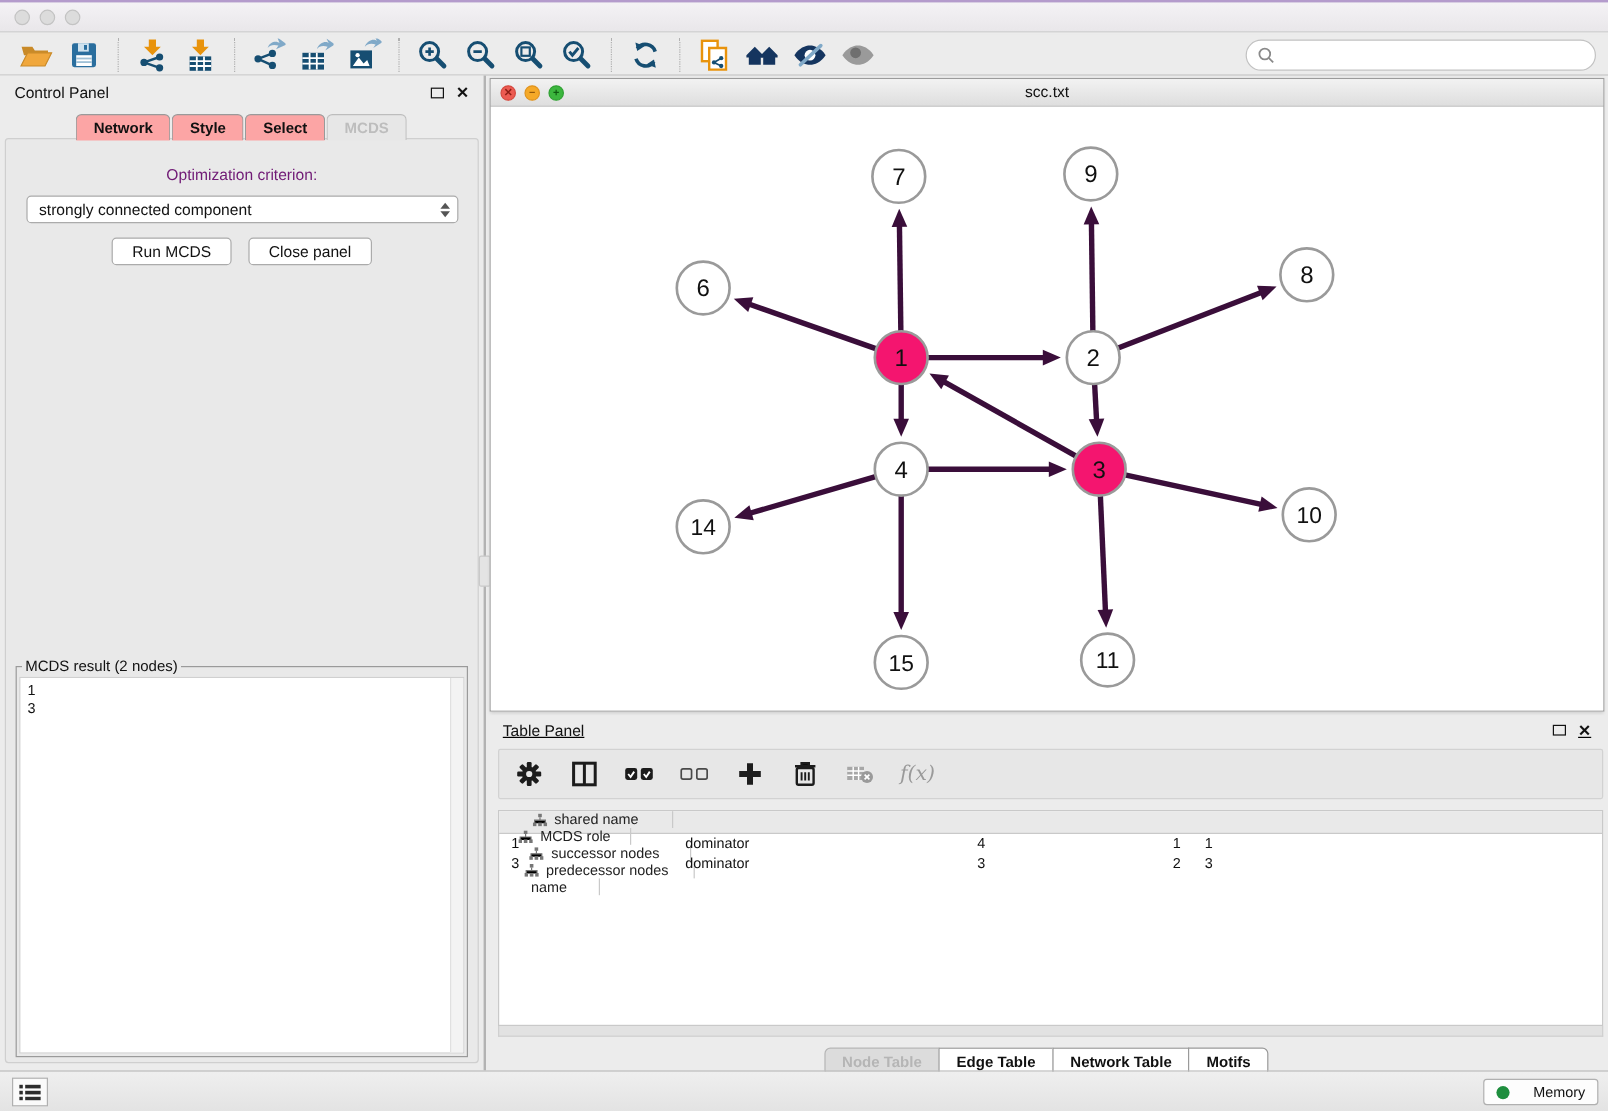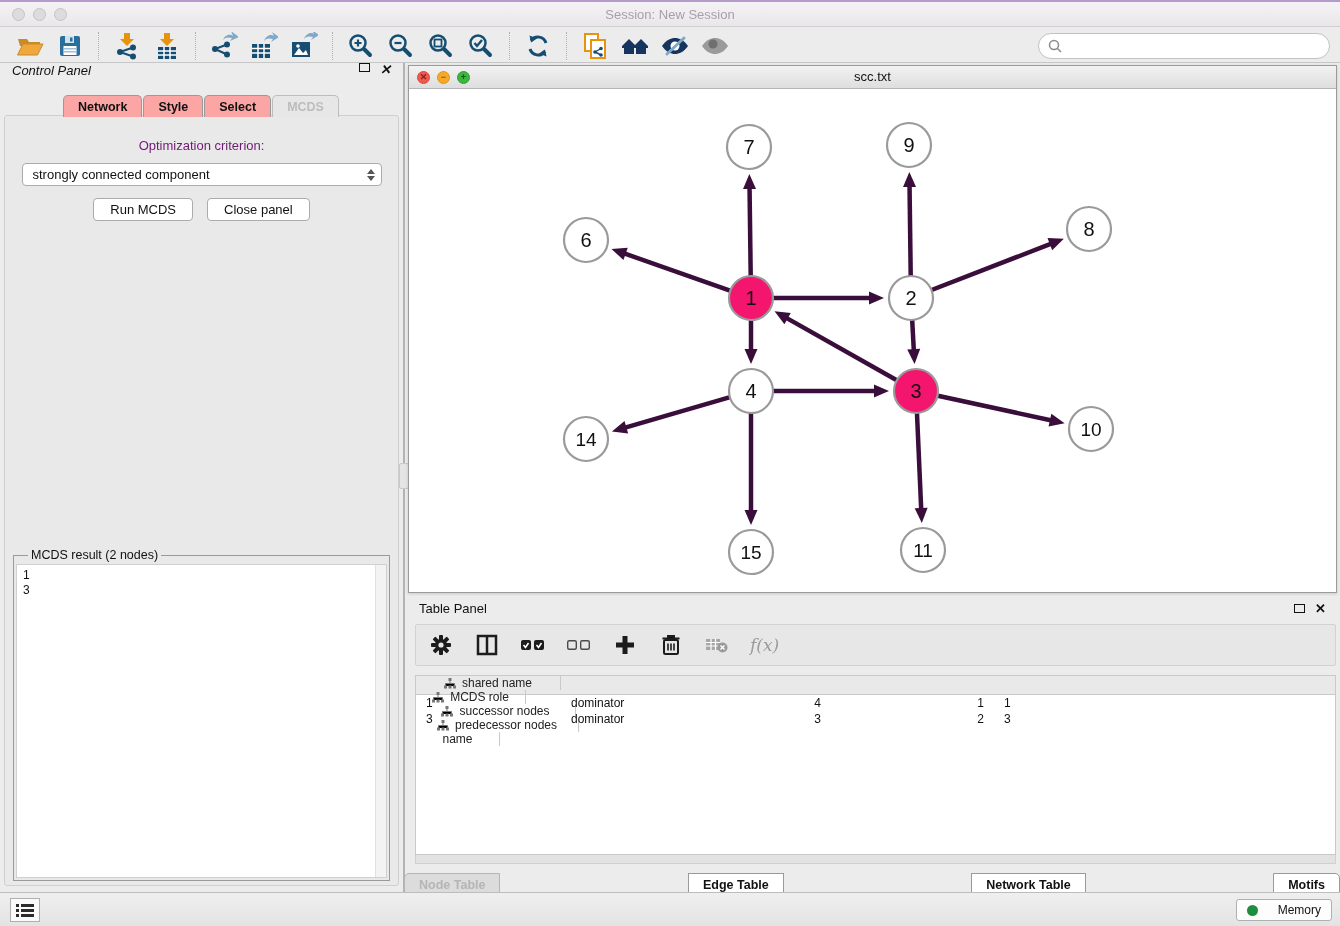--- a/index.html
+++ b/index.html
@@ -25,21 +25,21 @@
     display:flex; align-items:center; padding-left:8px; }
   .search-wrap input { border:none; outline:none; flex:1; height:20px; font-size:12px; background:transparent; }
 
   
   .main { position:absolute; top:63px; left:0; right:0; bottom:34px; }
   .vdivider { position:absolute; left:403px; top:0; bottom:0; width:2px; background:#b3b3b3; }
   .vgrip { position:absolute; left:399px; top:400px; width:10px; height:26px; background:#e4e4e4; border:1px solid #c9c9c9; border-radius:2px; }
 
   
   .control-panel { position:absolute; left:0; top:0; width:403px; bottom:0; background:#ececec; }
-  .cp-header { height:28px; display:flex; align-items:flex-start; padding:0 12px;font-style:italic; }
+  .cp-header { height:28px; display:flex; align-items:center; padding:0 12px; }
   .cp-title { font-size:13px; color:#111; flex:1; }
   .float-icon { width:11px; height:9px; border:1.5px solid #111; margin-right:10px; display:inline-block; }
   .close-x { font-size:13px; font-weight:bold; color:#111; line-height:1; }
   .cp-tabs { display:flex; justify-content:center; position:relative; z-index:2; margin-top:4px; }
   .cp-tab { font-size:12.5px; font-weight:bold; color:#111; background:#fca5a5; border:1px solid #9a9a9a;
     border-bottom:none; padding:4px 14px 3px; border-radius:5px 5px 0 0; margin-right:1px; }
   .cp-tab.active { background:#e7e7e7; border-color:#bdbdbd; color:#bdbdbd; }
   .cp-body { position:absolute; left:4px; right:4px; top:52px; bottom:6px;
     background:#e9e9e9; border:1px solid #cfcfcf; border-radius:3px; }
   .opt-label { text-align:center; font-size:13px; color:#701a75; margin-top:22px; }
@@ -48,21 +48,21 @@
   .dropdown .dd-label { flex:1; }
   .stepper { display:flex; flex-direction:column; gap:2px; align-items:center; }
   .stepper i { width:0; height:0; border-left:4px solid transparent; border-right:4px solid transparent; display:block; }
   .stepper .up { border-bottom:5px solid #555; }
   .stepper .dn { border-top:5px solid #555; }
   .cp-buttons { display:flex; justify-content:center; gap:14px; margin-top:12px; }
   .btn { background:#fff; border:1px solid #ababab; border-radius:4px; font-size:13px; color:#111;
     padding:3px 16px; height:23px; font-family:"Liberation Sans",sans-serif; }
   fieldset.result { position:absolute; left:8px; right:8px; top:432px; bottom:4px;
     border:1px solid #9a9a9a; background:#e9e9e9; padding:2px; }
-  fieldset.result legend { font-size:12.5px; color:#111; padding:0 3px; margin-left:12px; }
+  fieldset.result legend { font-size:12.5px; color:#111; padding:0 3px; margin-left:2px; }
   .result-area { position:relative; width:100%; height:100%; background:#fff; border:1px solid #d0d0d0;
     font-size:12px; color:#111; padding:3px 6px; line-height:15px; }
   .result-scroll { position:absolute; top:0; right:0; bottom:0; width:11px; background:#f3f3f3; border-left:1px solid #e0e0e0; }
 
   
   .right-pane { position:absolute; left:405px; right:0; top:0; bottom:0; }
 
   
   .net-window { position:absolute; left:3px; top:2px; width:929px; height:528px;
     border:1px solid #9b9b9b; background:#fff; box-shadow:0 1px 3px rgba(0,0,0,.15); }
@@ -72,38 +72,38 @@
   .traffic span { width:13px; height:13px; border-radius:50%; font-size:9px; font-weight:bold;
     display:flex; align-items:center; justify-content:center; line-height:1; }
   .t-red { background:#ec5b52; border:1px solid #d6493f; color:#8c1d14; }
   .t-yellow { background:#f5a928; border:1px solid #e0931d; color:#94590a; }
   .t-green { background:#3cb63e; border:1px solid #2fa132; color:#0e5c10; }
   .net-title { text-align:center; font-size:13px; color:#111; line-height:22px; }
   .net-canvas { position:relative; width:100%; height:503px; background:#fff; }
 
   
   .table-panel { position:absolute; left:0; right:0; top:533px; bottom:0; background:#ececec; }
-  .tp-header { height:24px; display:flex; align-items:center; padding:0 14px; }
+  .tp-header { height:24px; display:flex; align-items:center; padding:0 14px;text-decoration:underline; }
   .tp-title { font-size:13px; color:#111; flex:1; }
   .tp-toolbar { position:absolute; left:10px; right:4px; top:28px; height:42px; background:#e7e7e7;
     border:1px solid #d2d2d2; border-radius:2px; display:flex; align-items:center; padding-left:12px; gap:20px; }
   .tp-tool { display:flex; align-items:center; justify-content:center; width:26px; height:26px; }
   .fx-label { font-family:"DejaVu Serif", serif; font-style:italic; font-size:17px; color:#9a9a9a; }
   .tbl { position:absolute; left:10px; right:4px; top:79px; height:180px; background:#fff;
     border:1px solid #c9c9c9; font-size:12px; color:#111; }
   .tbl-head { display:flex; background:#e9e9e9; border-bottom:1px solid #c9c9c9; height:19px;flex-direction:column; }
   .th { display:flex; align-items:center; justify-content:center; gap:6px; border-right:1px solid #c9c9c9;
     font-size:12px; color:#222; }
   .tbl-row { display:flex; height:16px; align-items:center; }
   .td { padding:0 10px; overflow:hidden; white-space:nowrap; }
   .c0 { width:145px; } .c1 { width:110px; } .c2 { width:160px; } .c3 { width:163px; } .c4 { width:84px; }
   .ra { text-align:right; }
   .tree-icon svg { display:block; }
   .tp-scrollstrip { position:absolute; left:10px; right:4px; top:259px; height:9px; background:#e2e2e2; border:1px solid #d0d0d0; border-top:none; }
-  .tp-tabs { position:absolute; left:0; right:0; top:277px; display:flex; justify-content:space-between; }
+  .tp-tabs { position:absolute; left:0; right:0; top:277px; display:flex; justify-content:center; }
   .tp-tab { font-size:12.5px; font-weight:bold; background:#fff; border:1px solid #9a9a9a; padding:4px 14px;
     color:#111; margin-left:-1px; }
   .tp-tab:first-child { border-radius:5px 0 0 5px; }
   .tp-tab:last-child { border-radius:0 5px 5px 0; }
   .tp-tab.active { background:#dcdcdc; color:#b5b5b5; border-color:#b5b5b5; }
 
   
   .statusbar { position:absolute; left:0; right:0; bottom:0; height:34px;
     background:linear-gradient(#efefef,#e3e3e3); border-top:1px solid #bdbdbd; }
   .list-btn { position:absolute; left:10px; top:5px; width:30px; height:24px; background:#fafafa;
@@ -116,21 +116,20 @@
 <body>
 
 <div class="app">
 
   <div class="titlebar">
     <div class="traffic-gray">
       <span></span>
       <span></span>
       <span></span>
     </div>
-    <div class="win-title">Session: New Session</div>
   </div>
 
   <div class="toolbar">
     <div class="tb-btn">
       <svg width="28" height="24" viewBox="0 0 28 24">
           <path fill="#C98A28" d="M2 5h9l2 3h11v4H4z"></path>
           <path fill="#F0A73C" stroke="#C98A28" d="M1.5 21l5.5-11h20l-5.5 11z"></path>
         </svg>
     </div>
     <div class="tb-btn">

